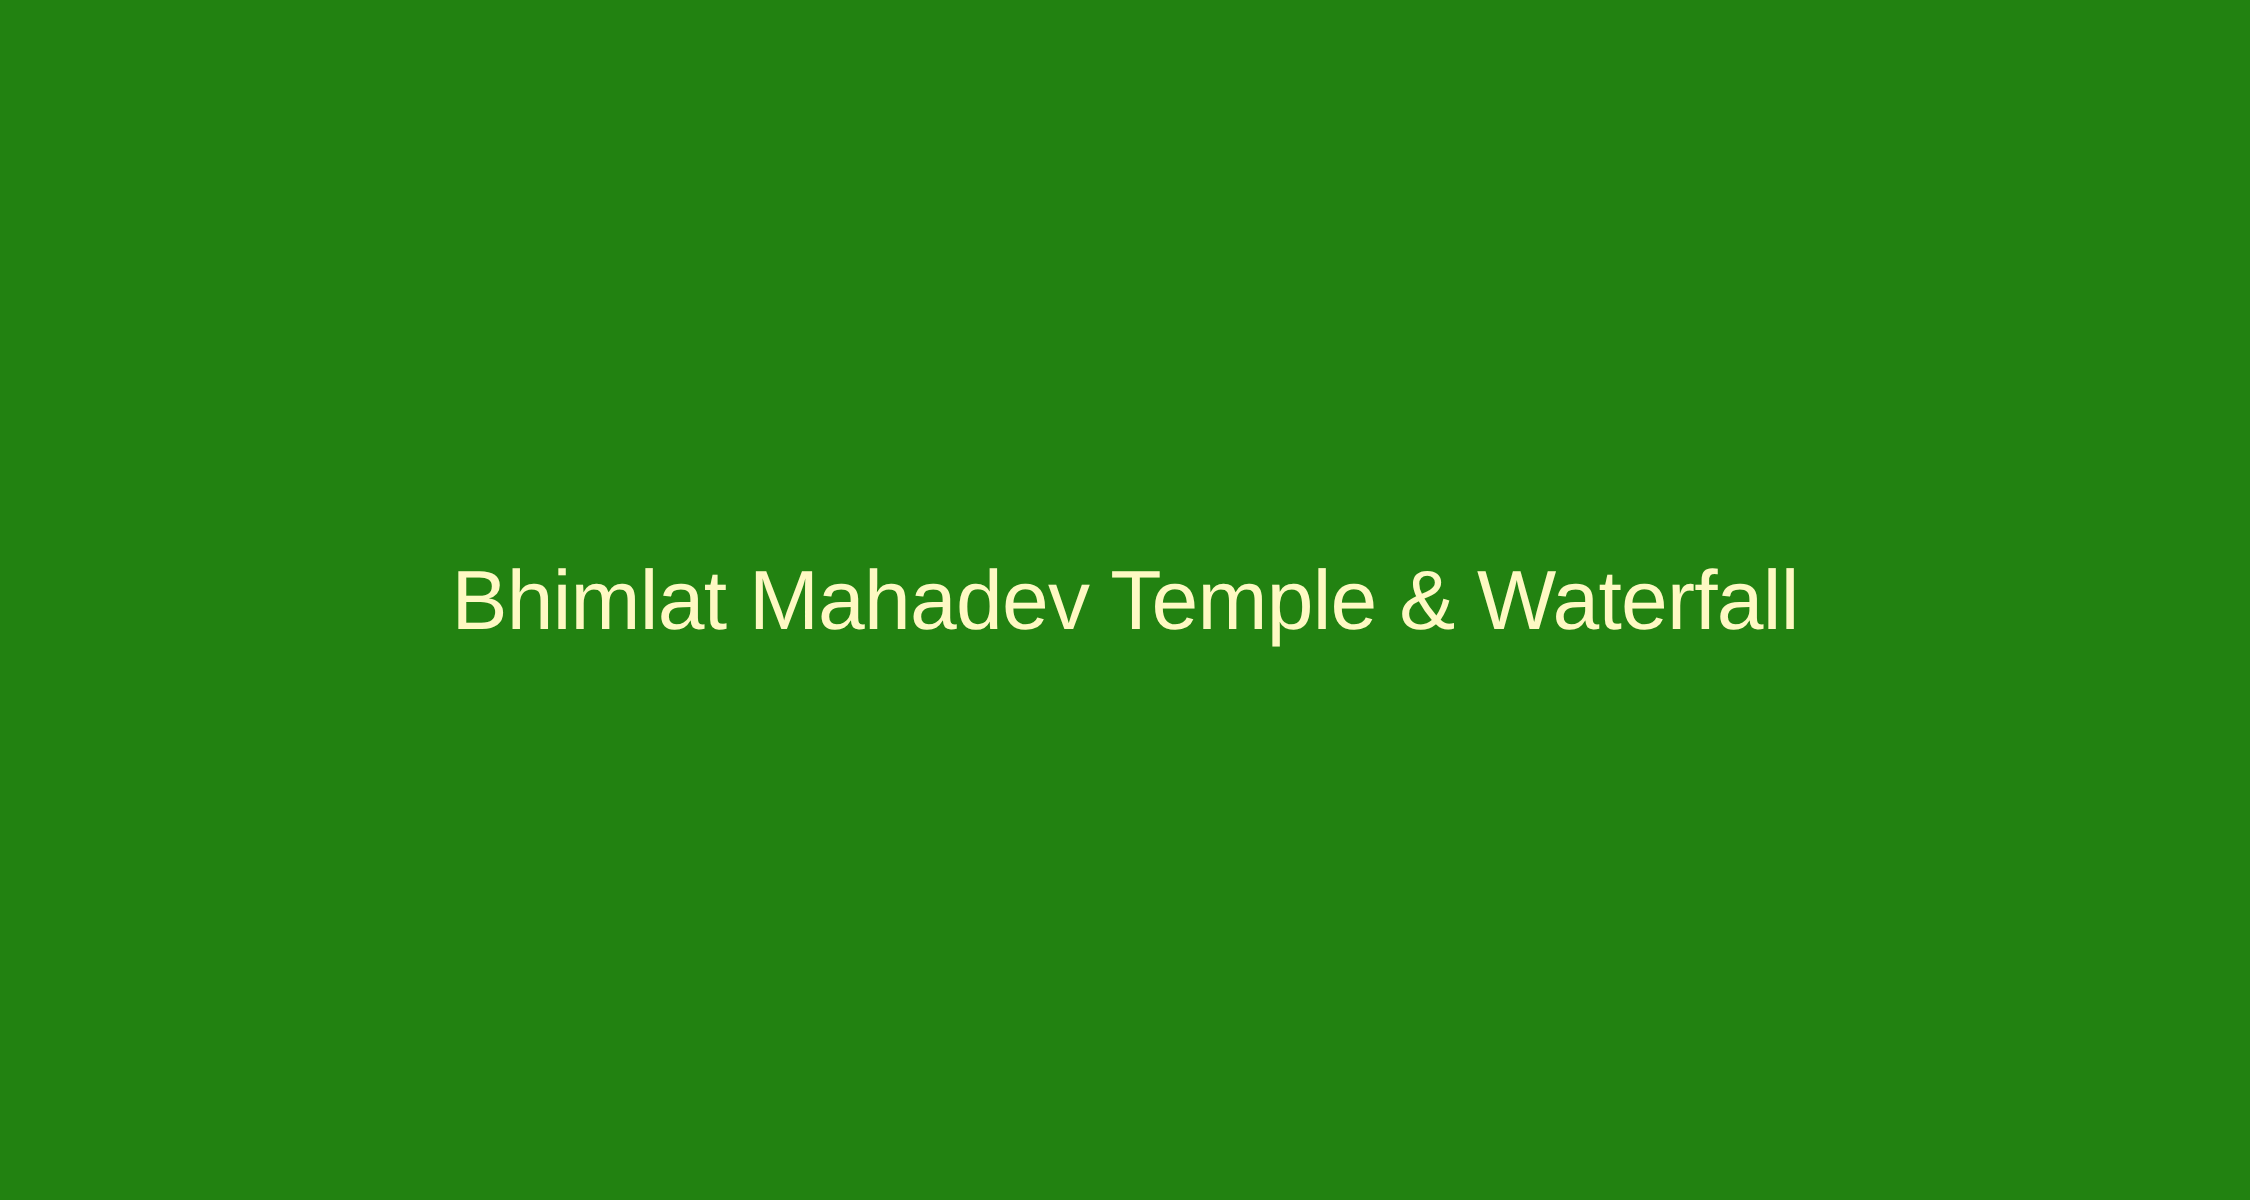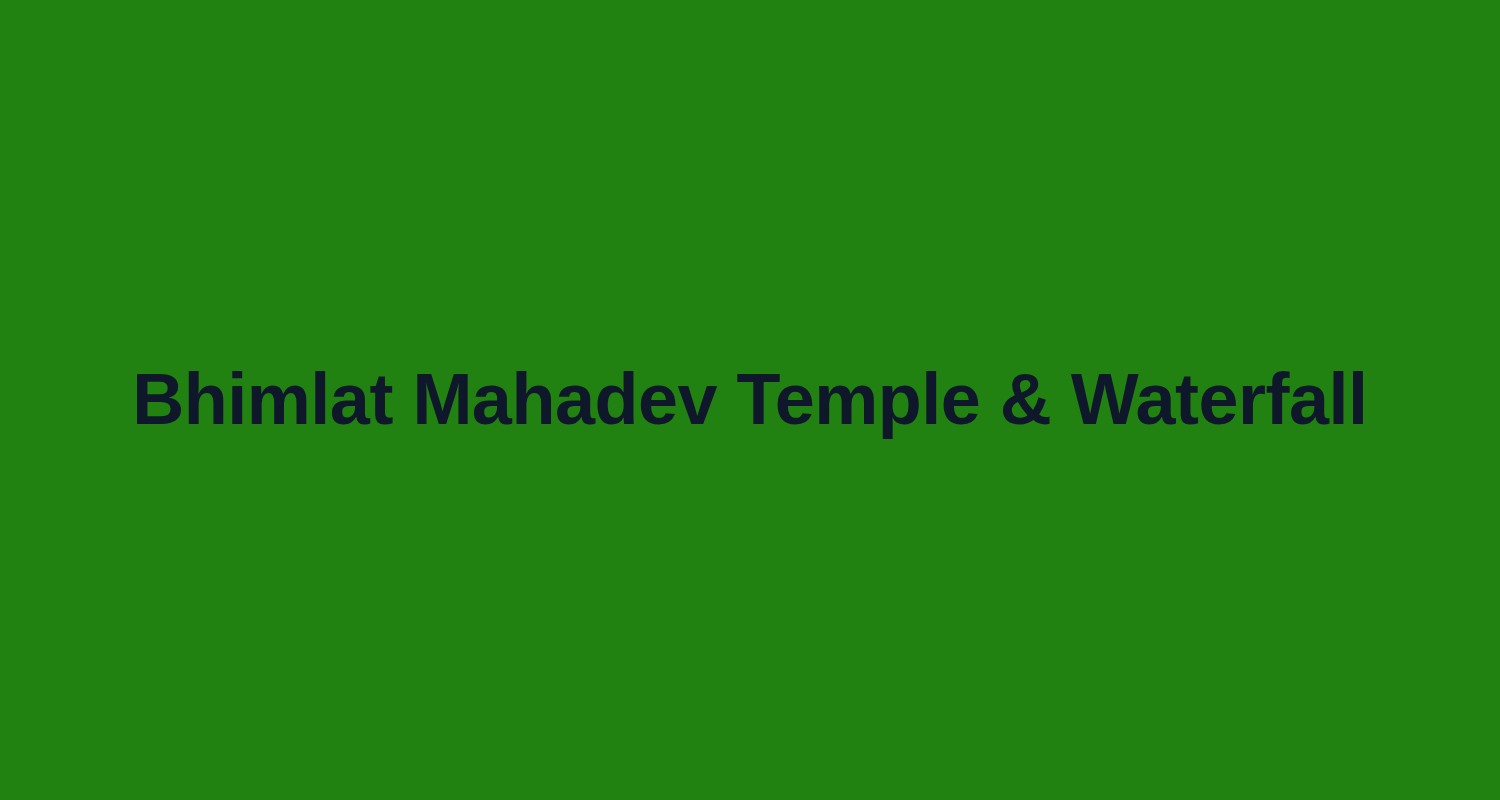--- a/index.html
+++ b/index.html
@@ -25,25 +25,25 @@
     display: flex;
     align-items: center;
     justify-content: center;
     background-color: #228211;
     padding: 0 60px;
   }
 
   .banner-title {
     margin: 0;
     font-family: "Liberation Sans", sans-serif;
-    font-size: 72px;
-    font-weight: 700;
+    font-size: 56px;
+    font-weight: 400;
     line-height: 1.08;
     letter-spacing: -0.5px;
-    color: #0f172a;
+    color: #fef9c3;
     text-align: center;
     white-space: nowrap;
     -webkit-font-smoothing: antialiased;
   }
 </style>
 </head>
 <body>
 
 <div class="banner">
   <h1 class="banner-title">Bhimlat Mahadev Temple &amp; Waterfall</h1>

